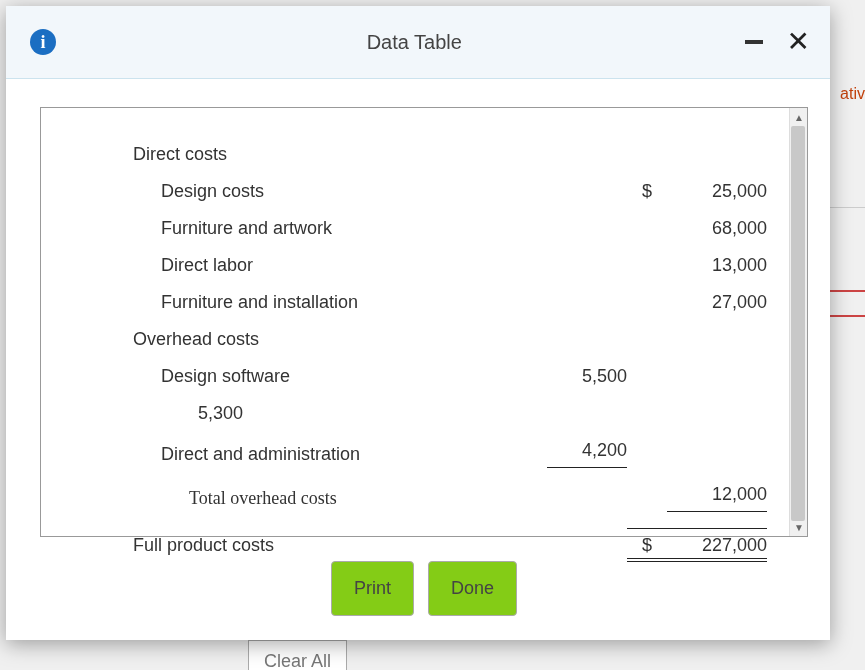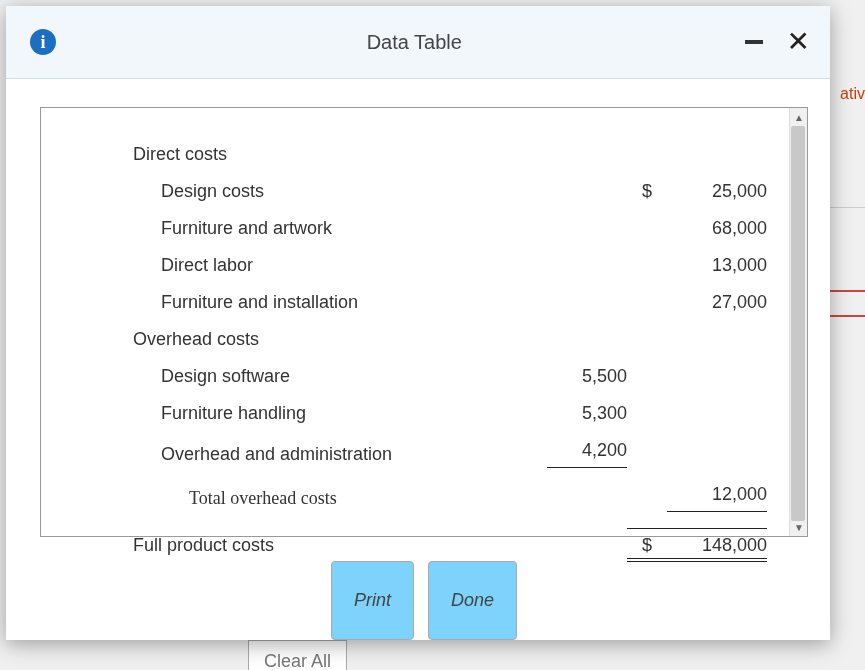--- a/index.html
+++ b/index.html
@@ -167,26 +167,25 @@
     }
     .button-row {
       display: flex;
       justify-content: center;
       gap: 14px;
       padding: 24px 0 0;
     }
     .btn {
       border: 1px solid #aaa;
       border-radius: 4px;
-      background: #7dd3fc;
-      padding: 28px 22px;
+      background: #84cc16;
+      padding: 16px 22px;
       font-size: 18px;
       color: #444;
       cursor: pointer;
-      font-style: italic;
     }
   </style>
 </head>
 <body>
 
 <span class="bg-artifact">ativ</span>
 <div class="bg-hr1"></div>
 <div class="bg-hr2"></div>
 <div class="bg-hr3"></div>
 <div class="bg-clear">Clear All</div>
@@ -244,46 +243,45 @@
           <span class="label">Overhead costs</span>
         </div>
         <div class="row">
           <span class="label indent1">Design software</span>
           <span class="col-sym1"></span>
           <span class="col-val1">5,500</span>
           <span class="col-sym2"></span>
           <span class="col-val2"></span>
         </div>
         <div class="row">
-          <span class="label indent1">Furniture handling</span>
           <span class="col-sym1"></span>
           <span class="col-val1">5,300</span>
           <span class="col-sym2"></span>
           <span class="col-val2"></span>
         </div>
         <div class="row">
-          <span class="label indent1">Overhead and administration</span>
+          <span class="label indent1">Direct and administration</span>
           <span class="col-sym1"></span>
           <span class="col-val1 underline-single" style="padding-bottom:6px">4,200</span>
           <span class="col-sym2"></span>
           <span class="col-val2"></span>
         </div>
         <div class="row">
           <span class="label indent2">Total overhead costs</span>
           <span class="col-sym1"></span>
           <span class="col-val1"></span>
           <span class="col-sym2"></span>
           <span class="col-val2 underline-single" style="padding-bottom:6px">12,000</span>
         </div>
         <div class="row">
           <span class="label">Full product costs</span>
           <span class="col-sym1"></span>
           <span class="col-val1"></span>
           <span class="col-sym2 underline-double">$</span>
-          <span class="col-val2 underline-double">148,000</span>
+          <span class="col-val2 underline-double">227,000</span>
         </div>
       </div>
     </div>
 
     <div class="button-row">
       <button class="btn">Print</button>
       <button class="btn">Done</button>
     </div>
   </div>
 </div>

